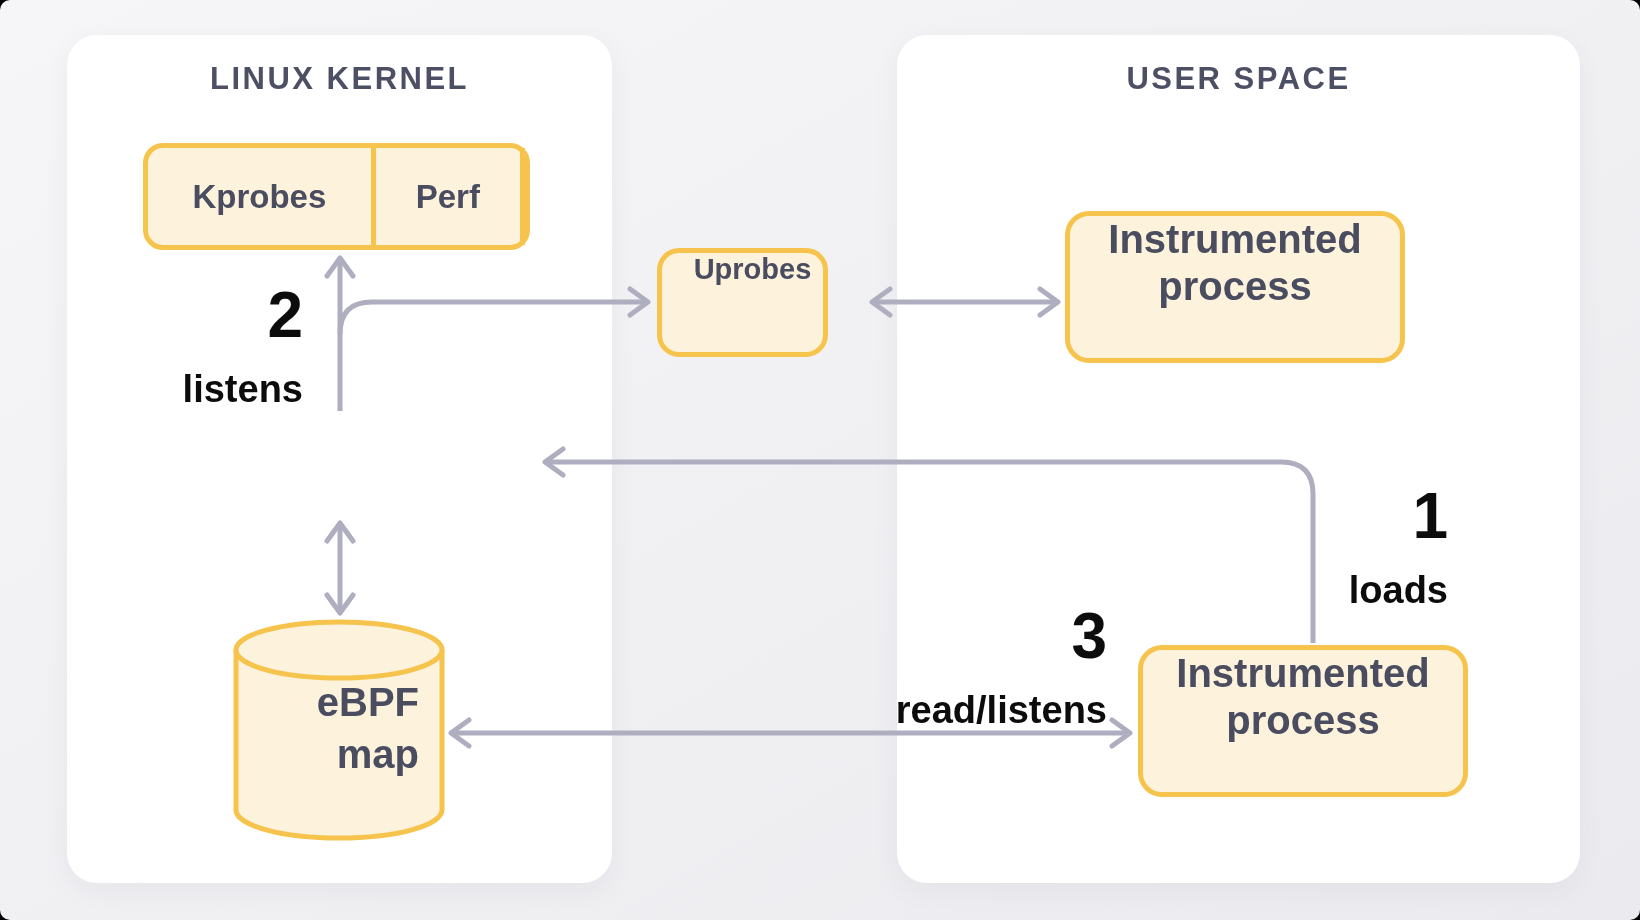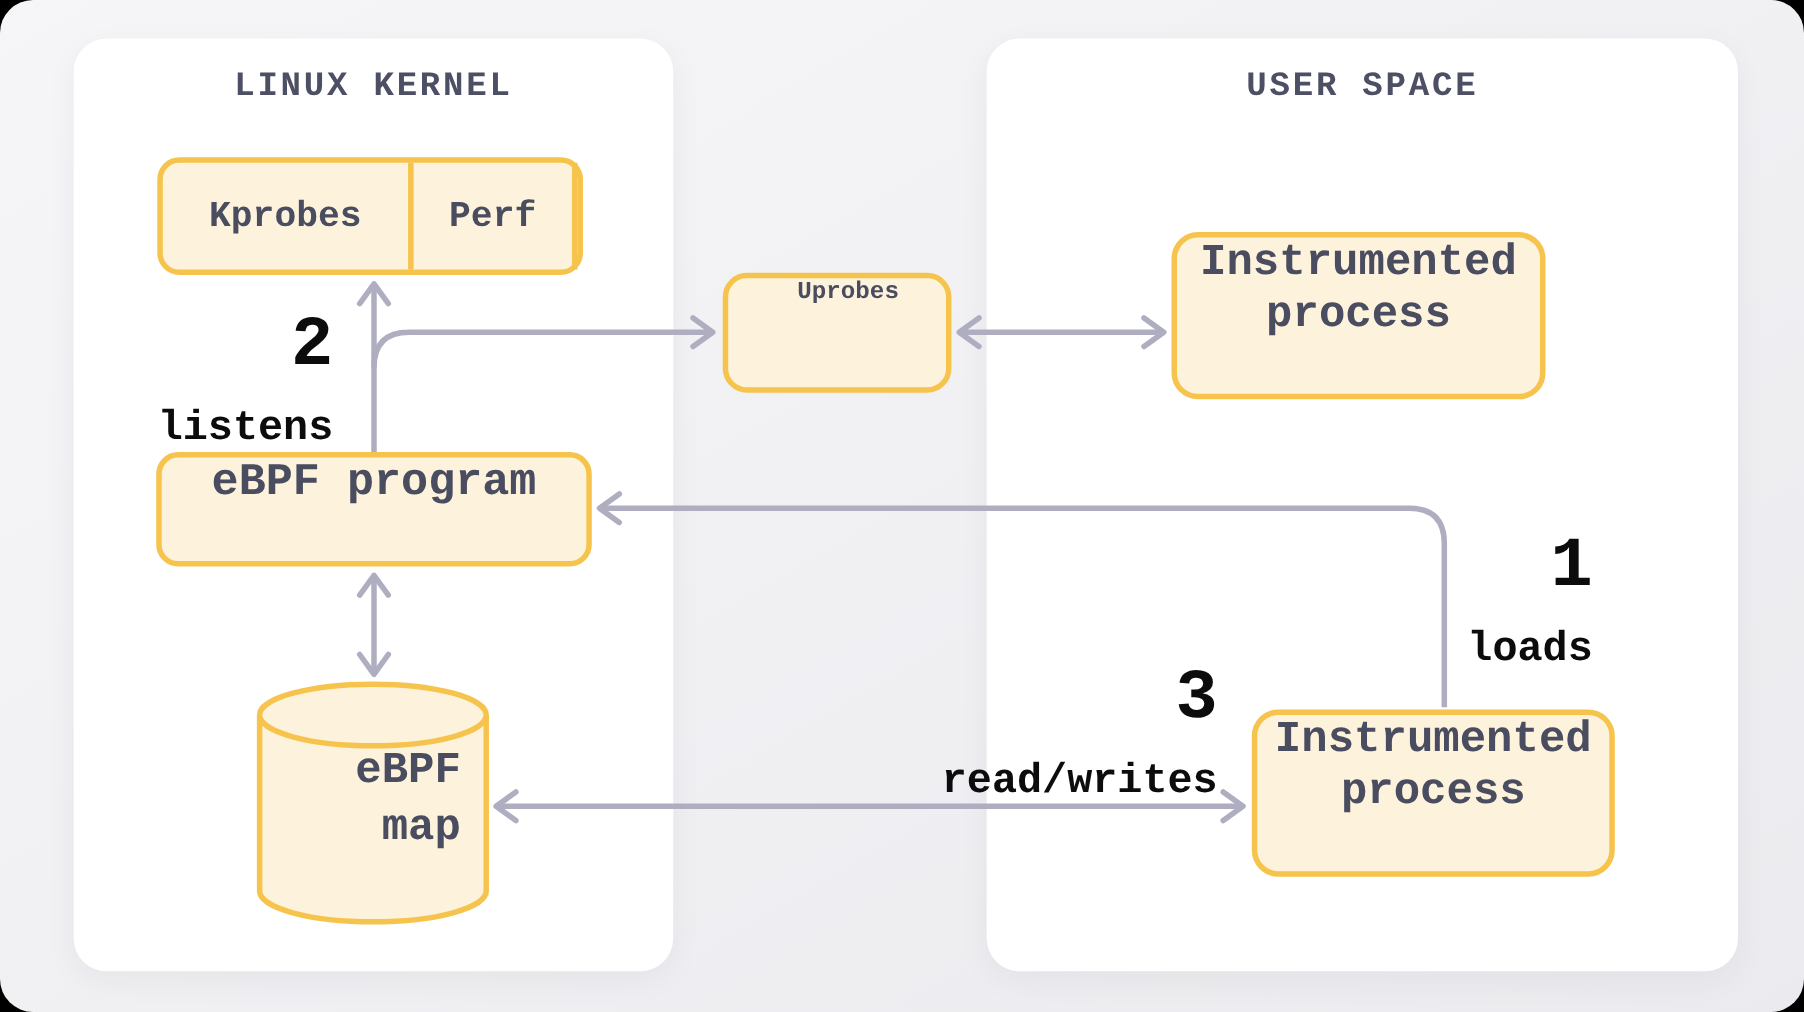--- a/index.html
+++ b/index.html
@@ -1,20 +1,20 @@
 <!DOCTYPE html>
 <html><head>
 <meta charset="utf-8">
 <style>
   html,body{margin:0;padding:0;background:#000;}
   .stage{
     position:relative;width:1640px;height:920px;overflow:hidden;
-    border-radius:30px;
+    border-radius:10px;
     background:linear-gradient(150deg,#f6f6f8 0%,#f1f1f4 45%,#ebebef 100%);
-    font-family:Liberation Mono, monospace;
+    font-family:Liberation Sans, sans-serif;
   }
   .panel{
     position:absolute;top:35px;height:848px;background:#ffffff;
     border-radius:30px;box-shadow:0 8px 28px rgba(40,40,60,0.05);
   }
   .panel-kernel{left:67px;width:545px;}
   .panel-user{left:897px;width:683px;}
   .panel-title{
     margin-top:26px;text-align:center;
     font-size:31px;font-weight:800;letter-spacing:2.5px;color:#4d5064;
@@ -26,21 +26,21 @@
     display:flex;justify-content:center;text-align:center;
     color:#4a4c5f;font-weight:700;
   }
   .probe-row{left:143px;top:143px;width:387px;height:107px;border-radius:20px;padding:0;}
   .probe-cell{
     flex:159 0 0;align-self:stretch;display:flex;align-items:center;justify-content:center;
     font-size:33px;font-weight:700;color:#4a4c5f;
   }
   .probe-cell.mid{flex:103 0 0;border-left:5px solid #f6c44c;border-right:5px solid #f6c44c;}
   .probe-cell.last{flex:117 0 0;}
-  .uprobes{left:657px;top:248px;width:208px;height:109px;border-radius:22px;font-size:22px;padding-left:20px;}
+  .uprobes{left:657px;top:248px;width:171px;height:109px;border-radius:22px;font-size:29px;padding-left:20px;}
   .program{left:142px;top:411px;width:396px;height:104px;border-radius:20px;font-size:41px;}
   .inst-top{left:1065px;top:211px;width:340px;height:152px;border-radius:24px;font-size:40px;line-height:1.18;padding:0 14px;}
   .inst-bottom{left:1138px;top:645px;width:330px;height:152px;border-radius:24px;font-size:40px;line-height:1.18;padding:0 14px;}
   .map-label{
     position:absolute;z-index:3;left:259px;top:676px;width:160px;
     text-align:right;color:#4a4c5f;font-size:40px;font-weight:700;line-height:1.3;
   }
   .step{position:absolute;z-index:3;text-align:right;color:#0c0c0c;}
   .step .num{font-size:64px;font-weight:700;line-height:1.0;}
   .step .word{font-size:38px;font-weight:600;line-height:1.2;margin-top:20px;}
@@ -81,36 +81,35 @@
     </g>
   </svg>
 
   <div class="node probe-row">
     <div class="probe-cell">Kprobes</div>
     <div class="probe-cell mid">Perf</div>
   </div>
 
   <div class="node uprobes">Uprobes</div>
 
-  <div class="node program">eBPF program</div>
 
   <div class="map-label">eBPF map</div>
 
   <div class="node inst-top">Instrumented process</div>
 
   <div class="node inst-bottom">Instrumented process</div>
 
   <div class="step step-loads">
     <div class="num">1</div>
     <div class="word">loads</div>
   </div>
 
   <div class="step step-listens">
     <div class="num">2</div>
     <div class="word">listens</div>
   </div>
 
   <div class="step step-readwrites">
     <div class="num">3</div>
-    <div class="word">read/writes</div>
+    <div class="word">read/listens</div>
   </div>
 
 </div>
 
 </body></html>

